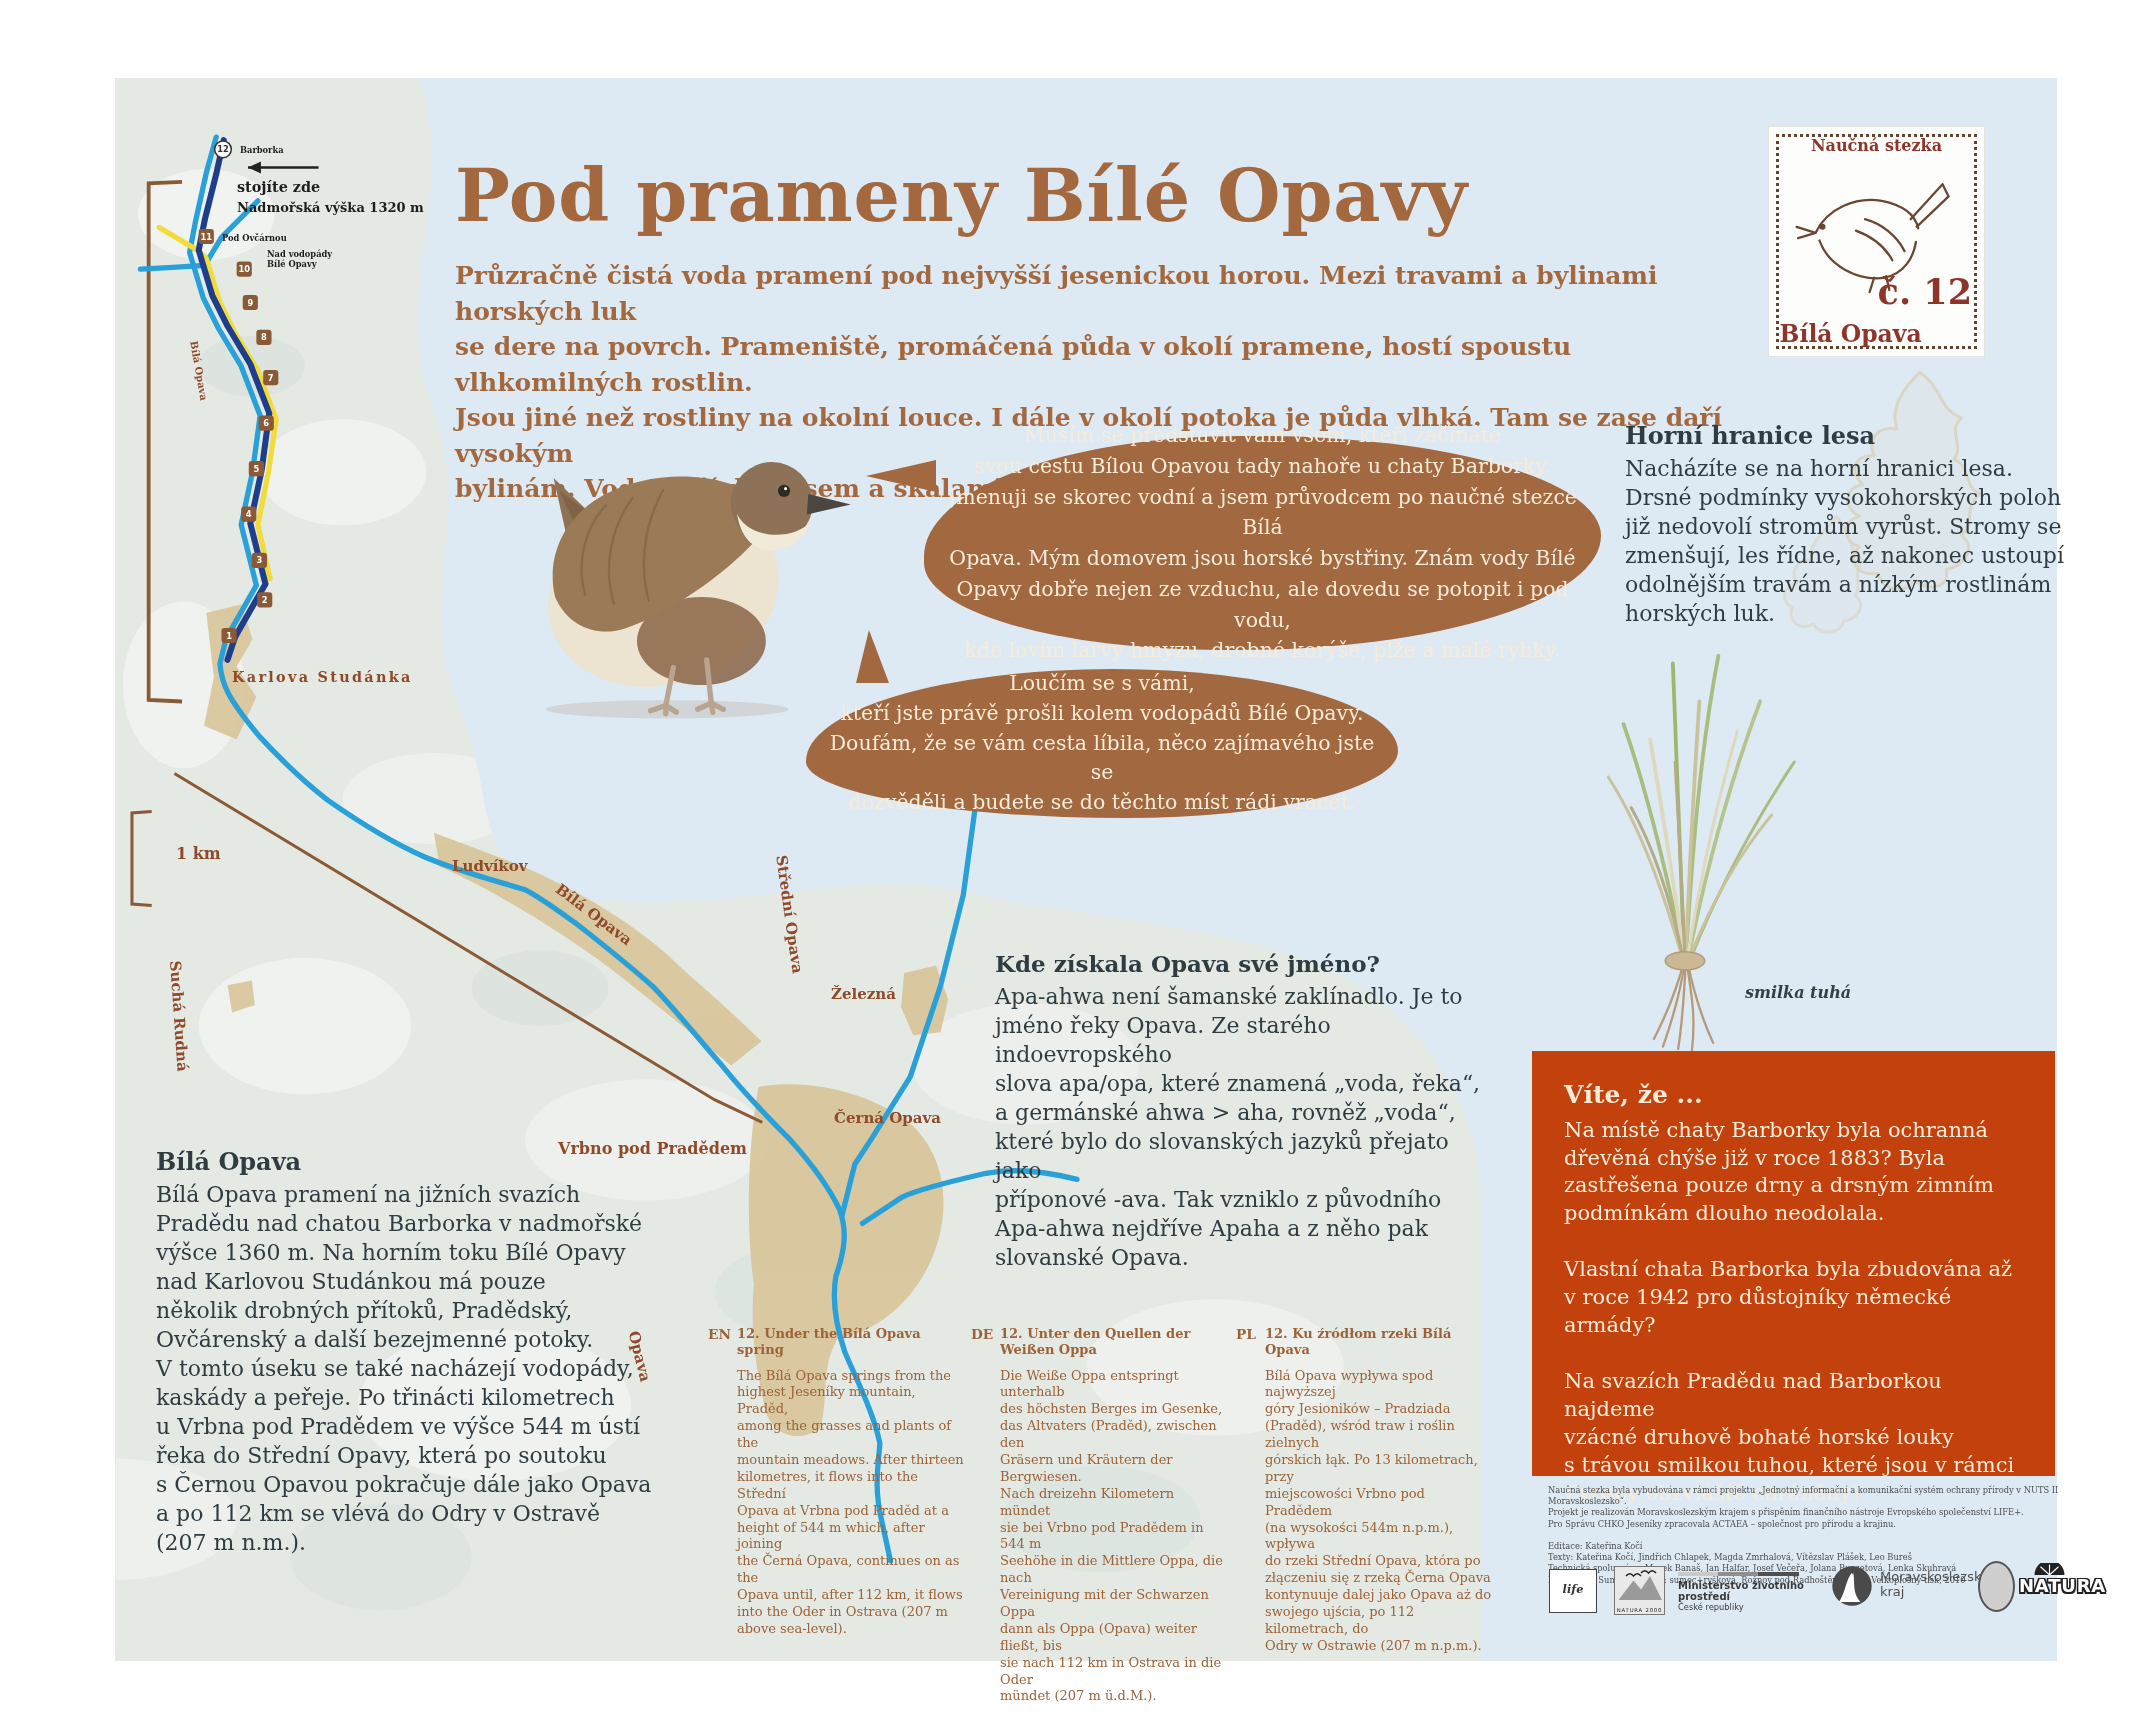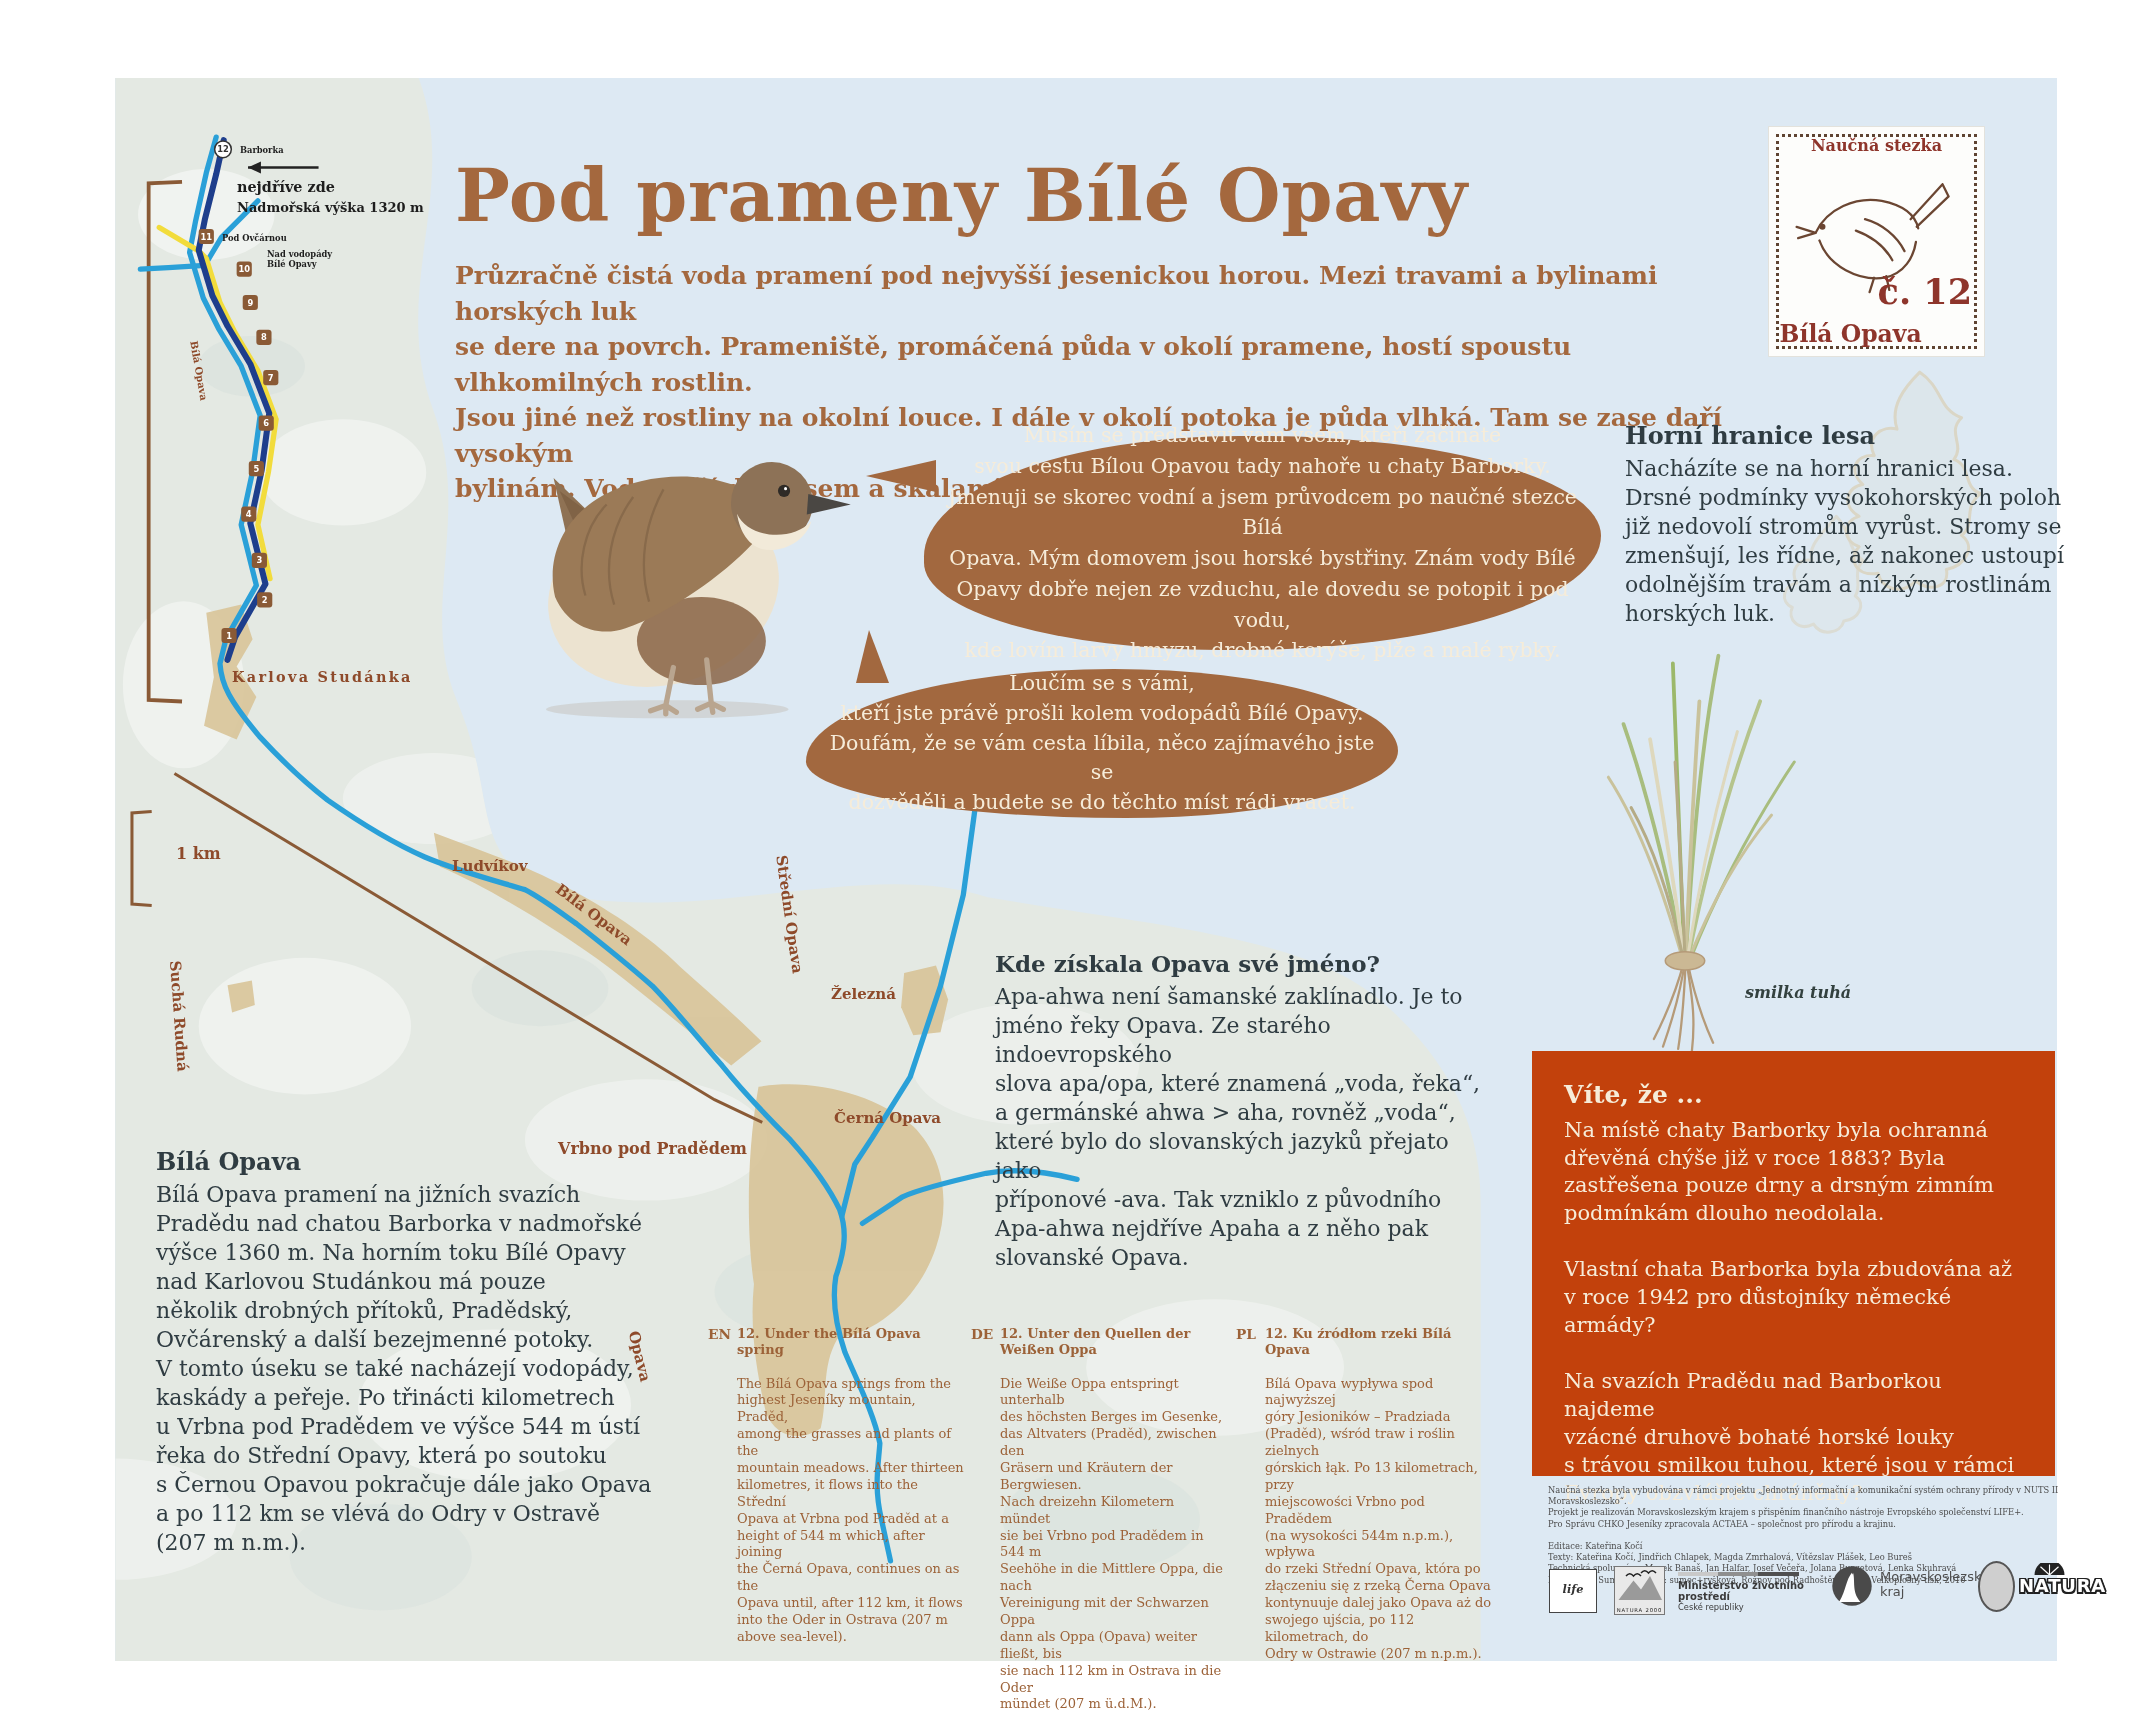--- a/index.html
+++ b/index.html
@@ -56,21 +56,21 @@
   
   .know-box{left:1532px;top:1051px;width:523px;height:425px;background:#c2410c;box-sizing:border-box;padding:29px 32px;}
   .know-title{font-size:25px;font-weight:bold;color:#f6ecd9;}
   .know-body{margin-top:7.6px;font-size:21px;color:#f6ecd9;line-height:1.33;white-space:pre-line;}
   
   .plant-caption{left:1745px;top:983px;font-size:16px;font-style:italic;font-weight:bold;color:#33413f;}
   
   .tr-col{width:228px;color:#9c6238;}
   .tr-code{position:absolute;left:-29px;top:0;font-size:13.7px;font-weight:bold;}
   .tr-title{font-size:13px;font-weight:bold;line-height:1.25;}
-  .tr-body{margin-top:17px;font-size:13px;line-height:1.3;white-space:pre-line;}
+  .tr-body{margin-top:9px;font-size:13px;line-height:1.3;white-space:pre-line;}
   .tr-en{left:737px;top:1326px;}
   .tr-de{left:1000px;top:1326px;}
   .tr-pl{left:1265px;top:1326px;}
   
   .credits{left:1548px;top:1485px;width:523px;font-size:8.3px;color:#4c4c4c;line-height:1.35;white-space:pre-line;}
   .logo{color:#3c3c3c;}
   .life-box{left:1549px;top:1569px;width:46px;height:42px;border:1.5px solid #444;background:#fff;text-align:center;}
   .life-txt{font-size:11.4px;font-style:italic;font-weight:bold;color:#333;line-height:39px;}
   .natura-box{left:1614px;top:1566px;width:49px;height:47px;border:0.8px solid #777;background:#e9e9e9;overflow:hidden;text-align:center;}
   .natura-txt{position:absolute;bottom:0.8px;left:0;width:100%;font-size:5.3px;letter-spacing:0.8px;color:#222;
@@ -202,21 +202,21 @@
           <text x="150" y="739" fill="#ffffff">1</text>
         </g>
     </g>
 
     <g stroke="#222222" stroke-width="3">
       <line x1="268" y1="118" x2="175" y2="118"></line>
       <polygon points="175,118 192,110 192,126" fill="#222222" stroke="none"></polygon>
     </g>
   </svg>
 
-  <div class="abs you-here">nejdříve zde</div>
+  <div class="abs you-here">stojíte zde</div>
   <div class="abs altitude">Nadmořská výška 1320 m</div>
   <div class="abs tinylbl" style="left:240px;top:146px;">Barborka</div>
   <div class="abs tinylbl" style="left:222px;top:234px;">Pod Ovčárnou</div>
   <div class="abs tinylbl" style="left:267px;top:250px;">Nad vodopády
 Bílé Opavy</div>
   <div class="abs tinylbl bo-river-upper" style="color:#8e4a2a;">Bílá Opava</div>
   <div class="abs maplbl scale-lbl">1 km</div>
   <div class="abs maplbl ks-lbl">Karlova Studánka</div>
   <div class="abs maplbl ludvikov-lbl">Ludvíkov</div>
   <div class="abs maplbl bo-river-lbl">Bílá Opava</div>

